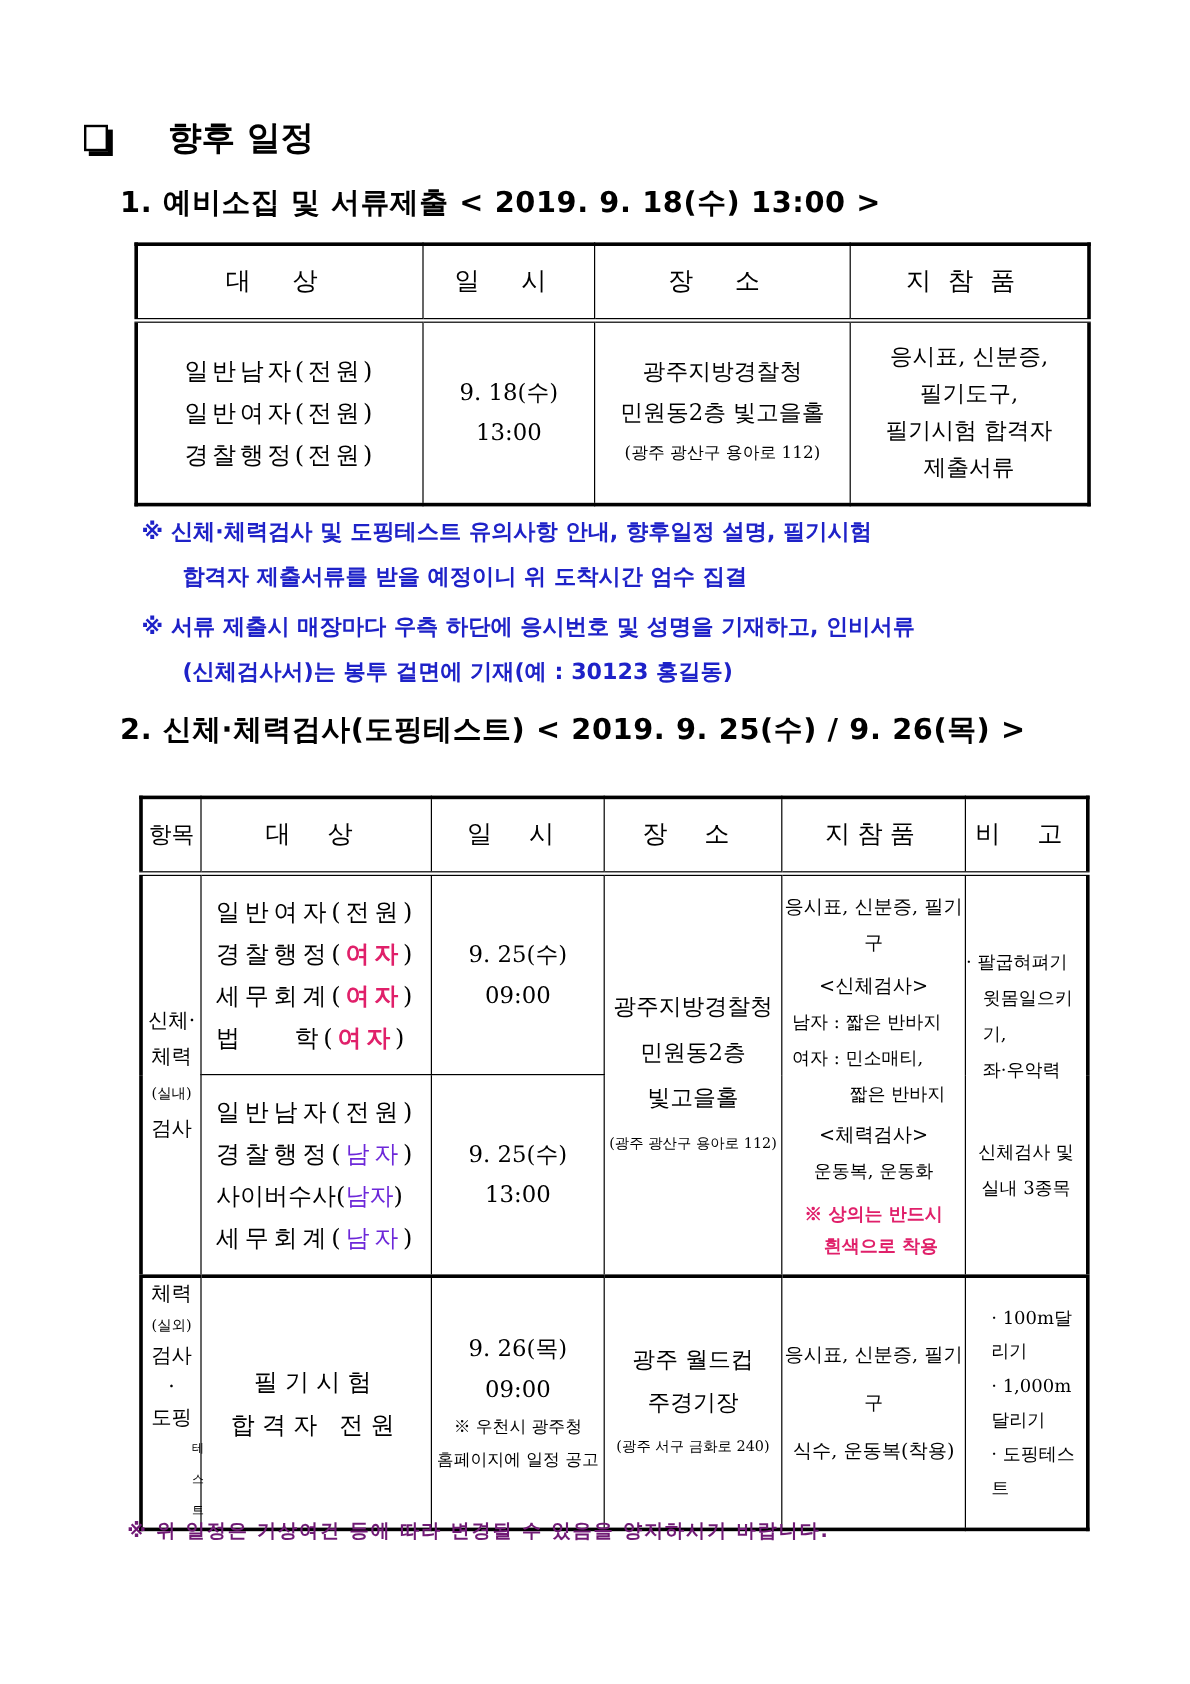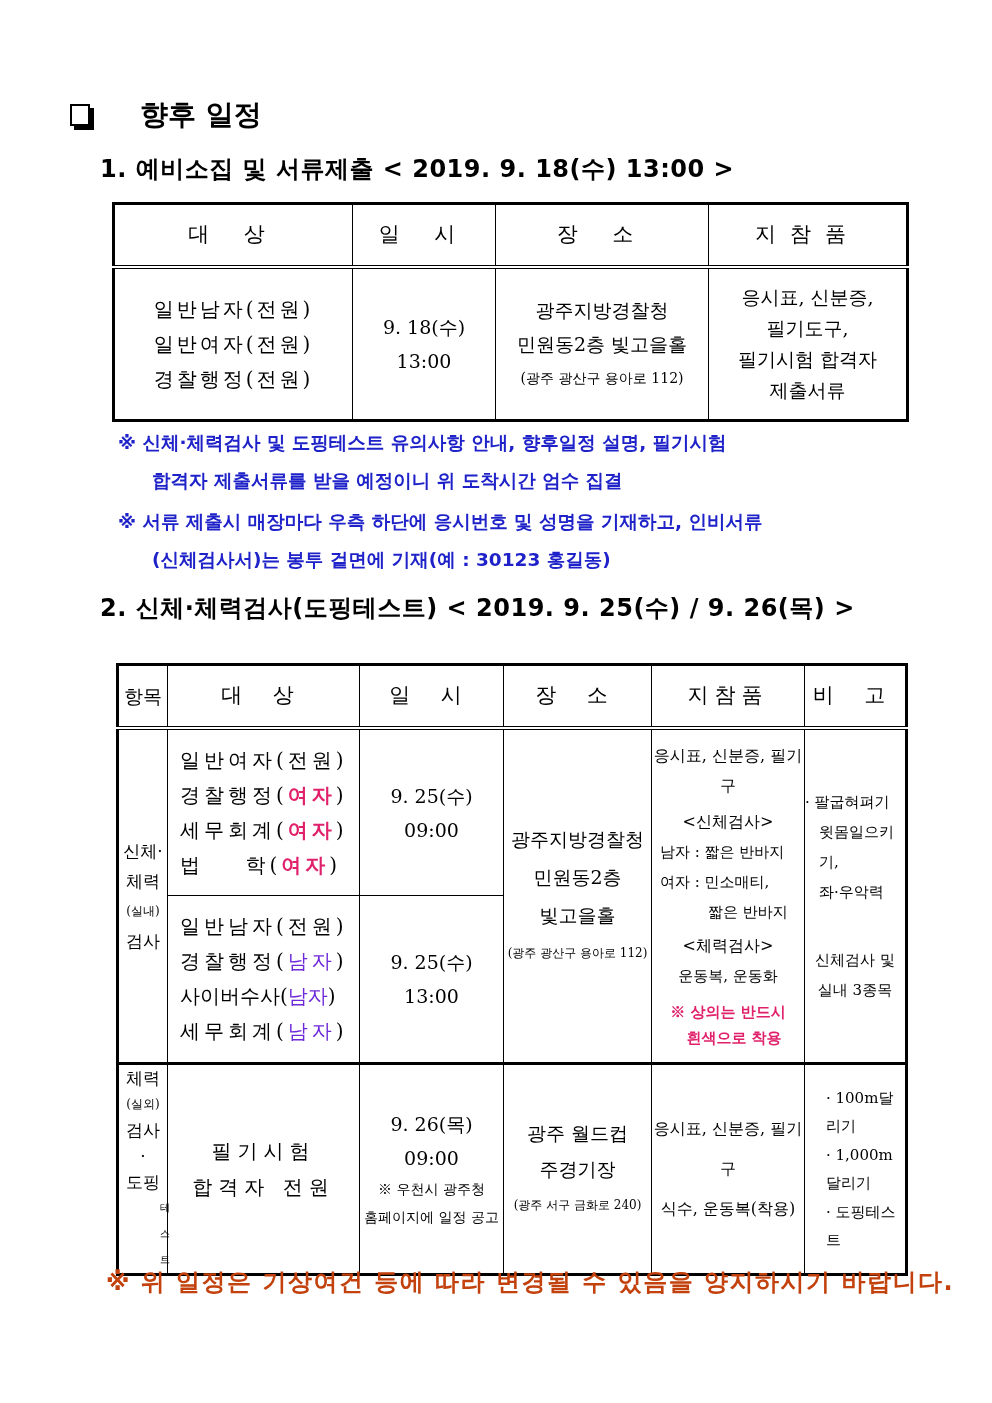--- a/index.html
+++ b/index.html
@@ -33,21 +33,21 @@
     .t2 th { height: 60px; font-size: 21px; border-bottom: 4px double #000; letter-spacing: 12px; }
     .t2 th.narrow { letter-spacing: 0; font-size: 19px; }
     .t2 .rowsep td { border-top: 3px solid #000; }
 
     .note-blue {
       font-family: "DejaVu Sans", "Liberation Sans", sans-serif;
       color: #1e22c8; font-weight: bold; font-size: 18.5px; white-space: nowrap;
     }
     .note-red {
       font-family: "DejaVu Sans", "Liberation Sans", sans-serif;
-      color: #c2410c; font-weight: bold; font-size: 24px; white-space: nowrap;
+      color: #701a75; font-weight: bold; font-size: 16px; white-space: nowrap;
       letter-spacing: 1.5px;
     }
     .pink { color: #e0206a; font-weight: bold; }
     .blue { color: #6d28d9; }
     .small { font-size: 14px; }
     .tiny { font-size: 12px; }
     .left { text-align: left; }
     .line { display: block; }
     .target-lines { text-align: left; padding-left: 12px; letter-spacing: 4px; font-size: 20px; line-height: 35px; }
     .bullets { text-align: left; padding-left: 21px; font-size: 15px; line-height: 1.9; }

